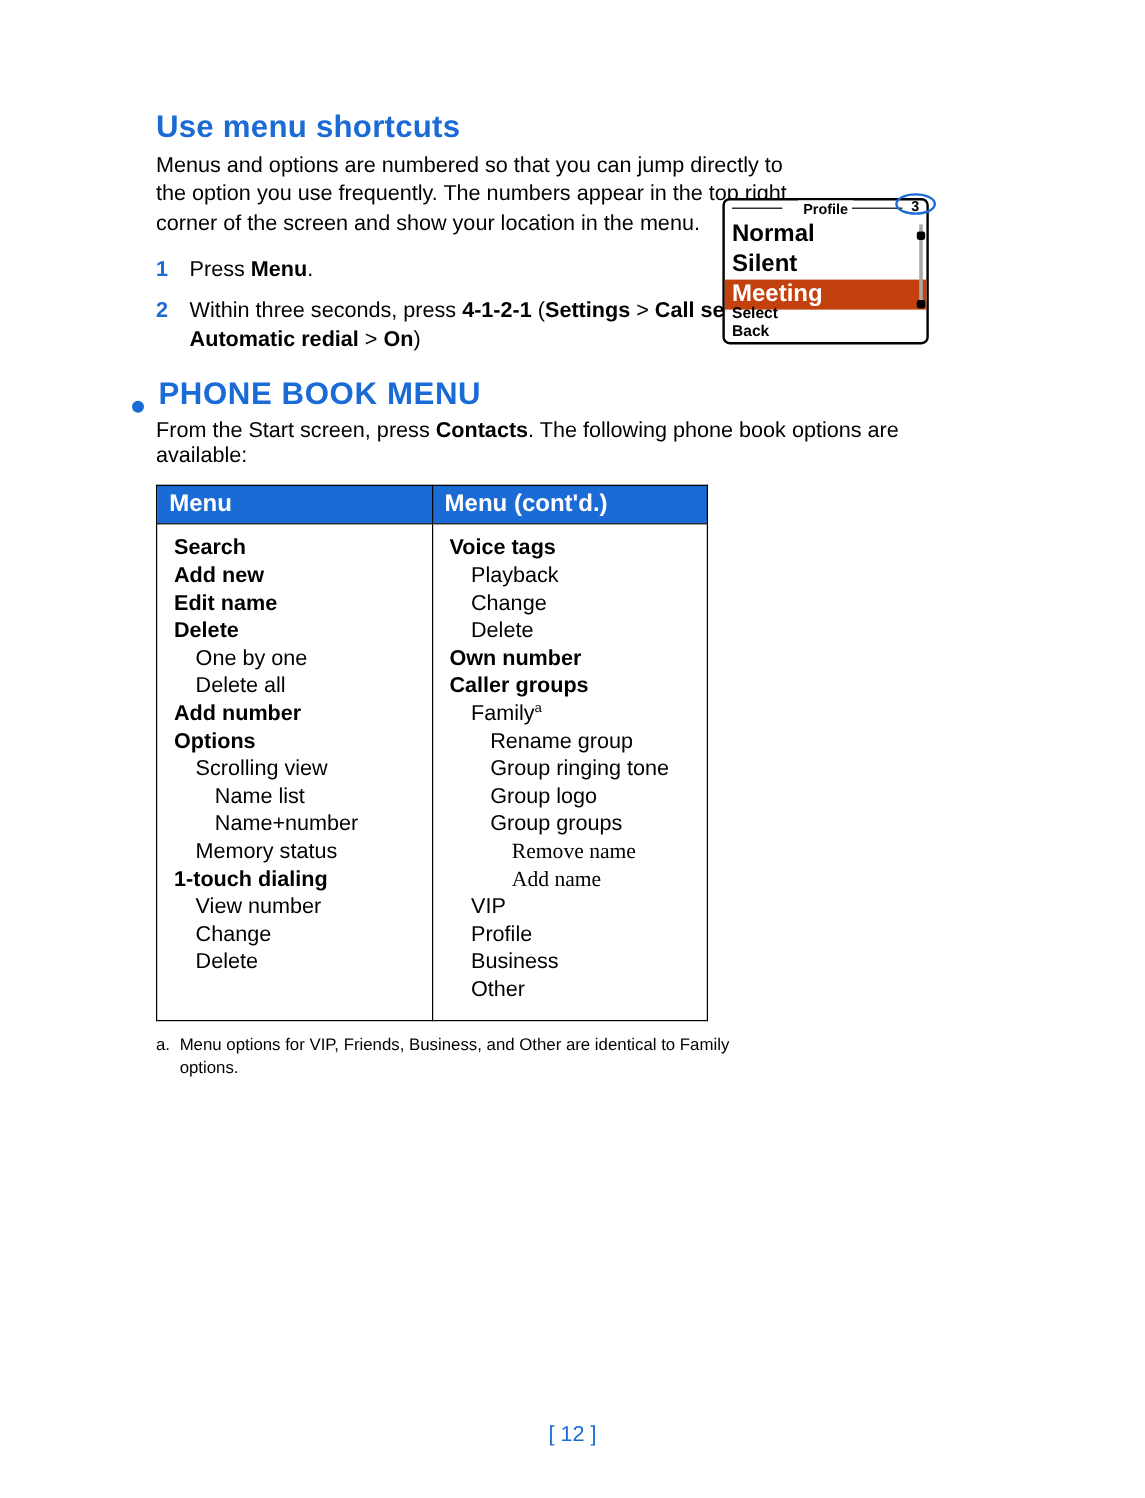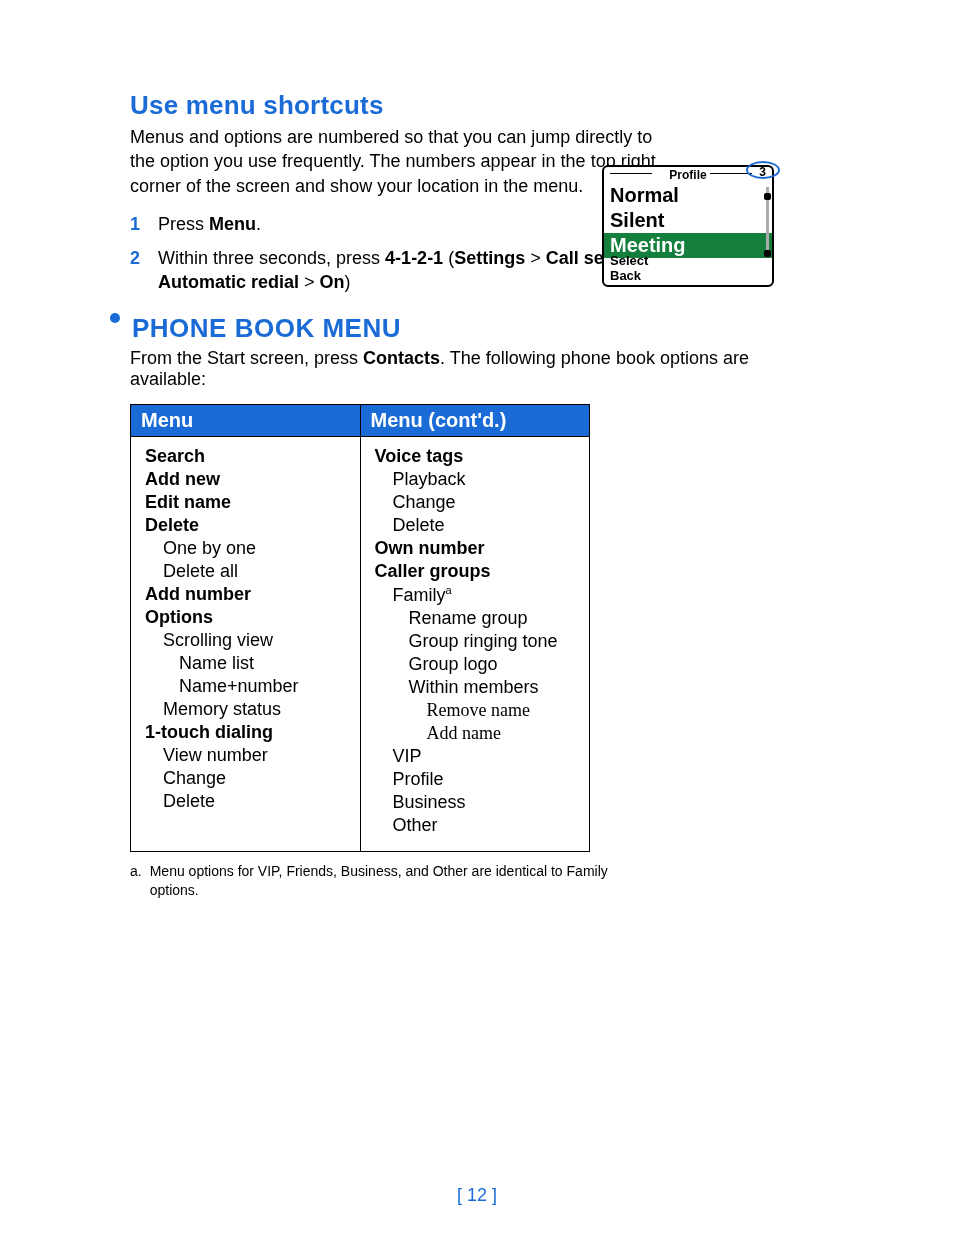--- a/index.html
+++ b/index.html
@@ -113,21 +113,21 @@
     pointer-events: none;
   }
   .phone .opt {
     font-size: 20px;
     font-weight: 700;
     padding: 1px 6px 2px 6px;
     font-family: "Arial Narrow", Arial, sans-serif;
     line-height: 1.1;
   }
   .phone .opt.sel {
-    background: #15803d;
+    background: #c2410c;
     color: #fff;
   }
   .phone .scroll {
     position: absolute;
     right: 3px;
     top: 20px;
     width: 3px;
     height: 68px;
     background: #aaa;
   }
@@ -152,21 +152,21 @@
     justify-content: space-between;
     padding: 0 6px;
     font-size: 13px;
     font-weight: 700;
     flex-direction: column;
   }
 
   
   .hbook-row {
     display: flex;
-    align-items: flex-start;
+    align-items: flex-end;
     margin: 2px 0 4px -20px;
   }
   .bullet {
     width: 10px; height: 10px; border-radius: 50%;
     background: var(--blue);
     margin-right: 12px;
     flex: 0 0 auto;
   }
   .h-book {
     color: var(--blue);
@@ -304,21 +304,21 @@
             <p class="mi b">Voice tags</p>
             <p class="mi pad1">Playback</p>
             <p class="mi pad1">Change</p>
             <p class="mi pad1">Delete</p>
             <p class="mi b">Own number</p>
             <p class="mi b">Caller groups</p>
             <p class="mi pad1">Family<span class="sup">a</span></p>
             <p class="mi pad2">Rename group</p>
             <p class="mi pad2">Group ringing tone</p>
             <p class="mi pad2">Group logo</p>
-            <p class="mi pad2">Within members</p>
+            <p class="mi pad2">Group groups</p>
             <p class="mi pad3">Remove name</p>
             <p class="mi pad3">Add name</p>
             <p class="mi pad1">VIP</p>
             <p class="mi pad1">Profile</p>
             <p class="mi pad1">Business</p>
             <p class="mi pad1">Other</p>
           </td>
       </tr>
     </tbody>
   </table>

